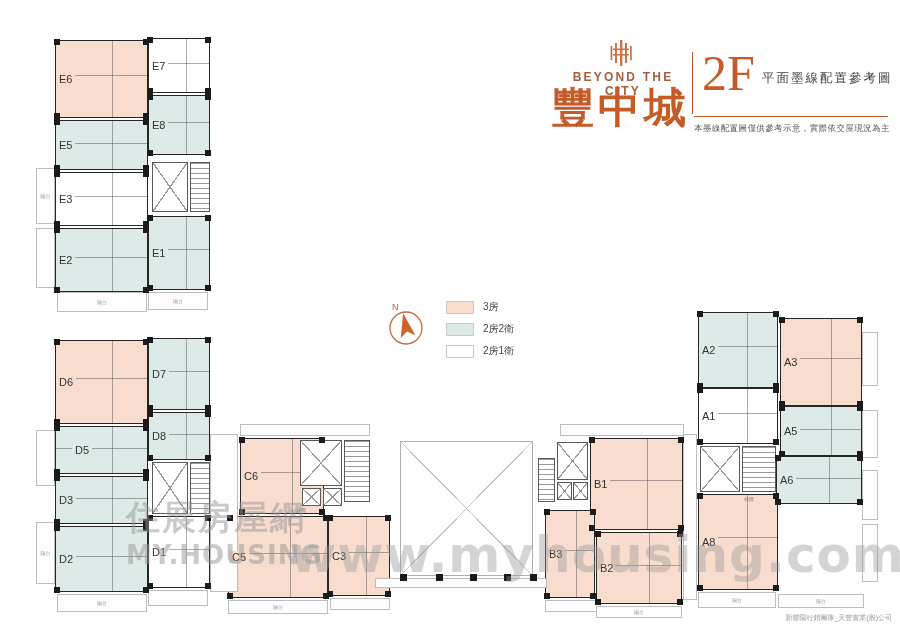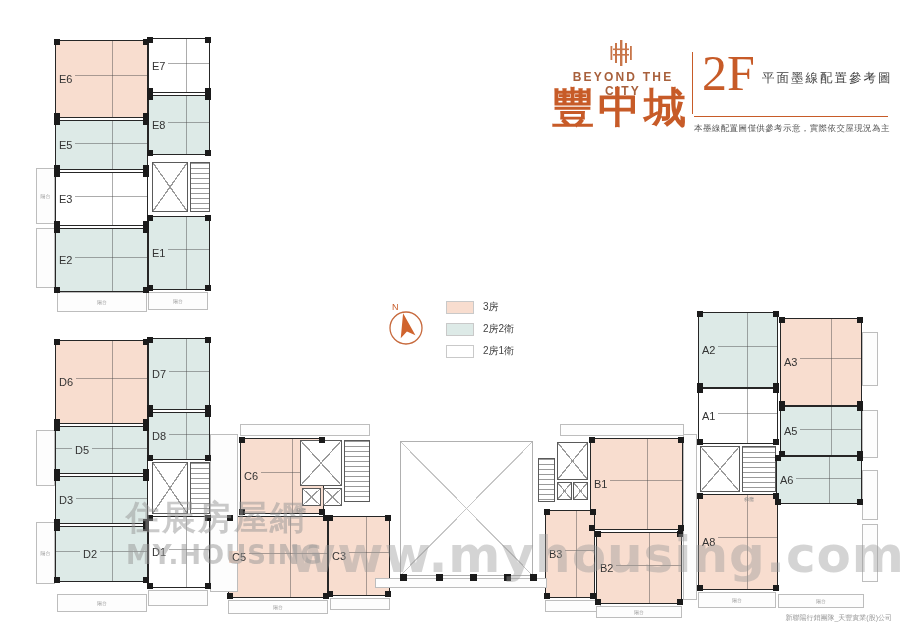--- a/index.html
+++ b/index.html
@@ -182,21 +182,21 @@
         <span class="cn br"></span>
         <span class="ulabel">D8</span>
       </div>
       <div class="unit t22" style="left: 55px; top: 476px; width: 93px; height: 48px;">
         <span class="cn tl"></span>
         <span class="cn tr"></span>
         <span class="cn bl"></span>
         <span class="cn br"></span>
         <span class="ulabel">D3</span>
       </div>
-      <div class="unit t22" style="left: 55px; top: 526px; width: 93px; height: 56px; padding-left: 24px;">
+      <div class="unit t22" style="left: 55px; top: 526px; width: 93px; height: 66px;">
         <span class="cn tl"></span>
         <span class="cn tr"></span>
         <span class="cn bl"></span>
         <span class="cn br"></span>
         <span class="ulabel">D2</span>
       </div>
       <div class="unit t21" style="left: 148px; top: 516px; width: 62px; height: 72px;">
         <span class="cn tl"></span>
         <span class="cn tr"></span>
         <span class="cn bl"></span>

